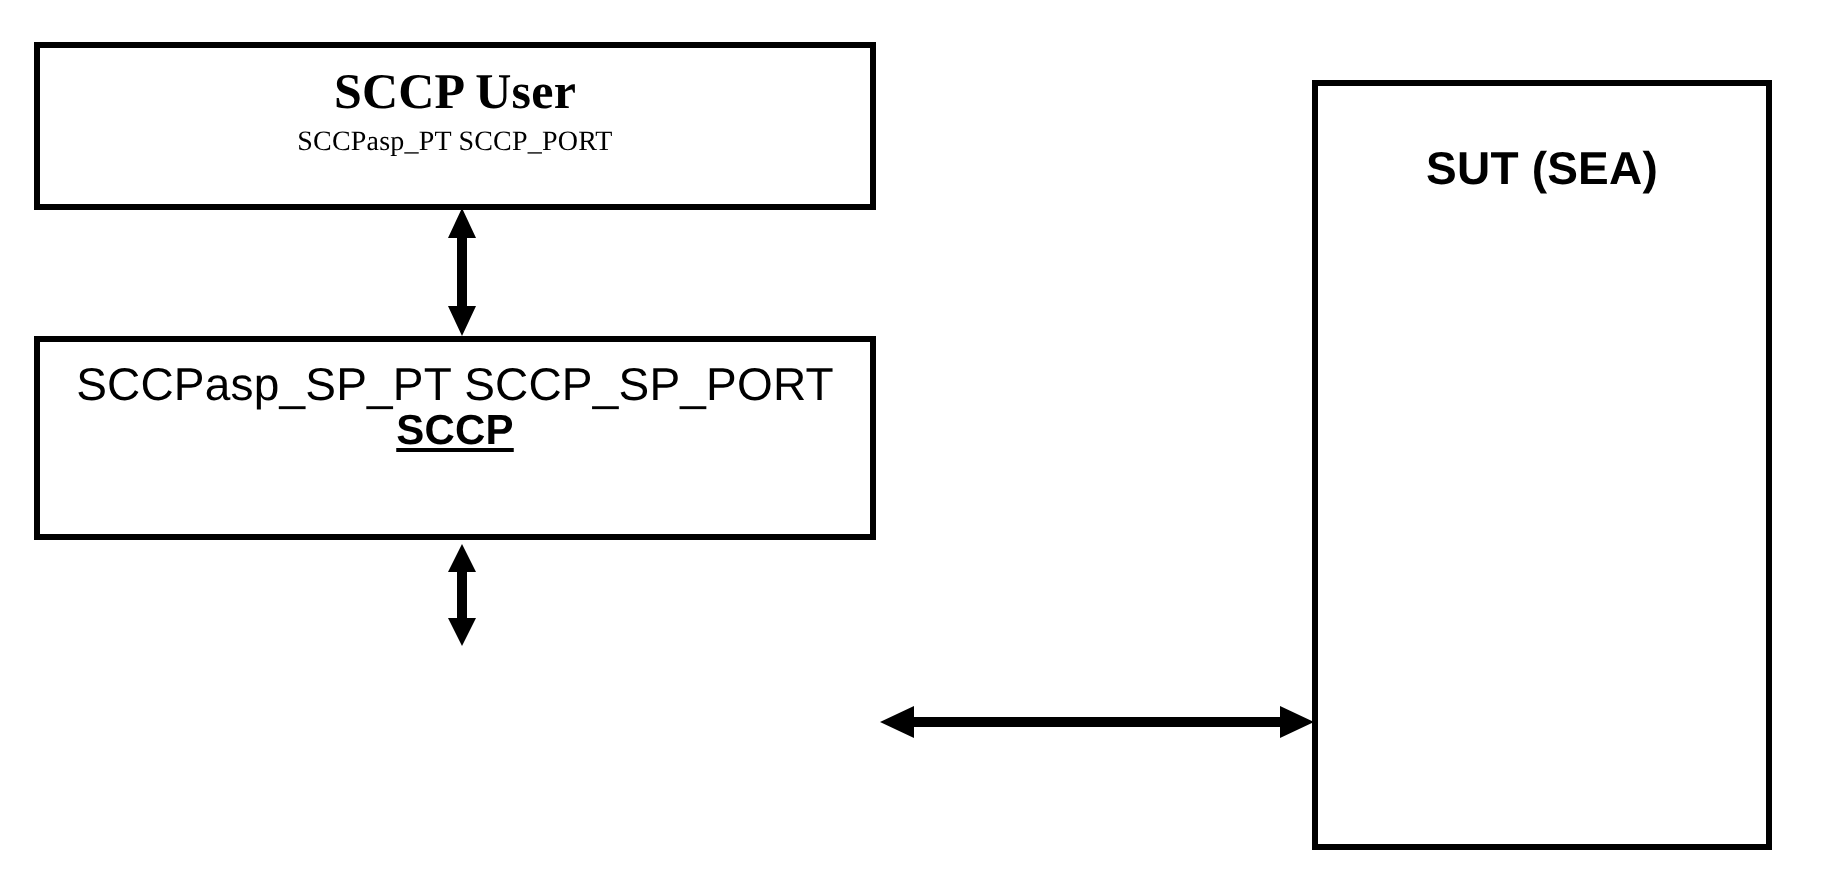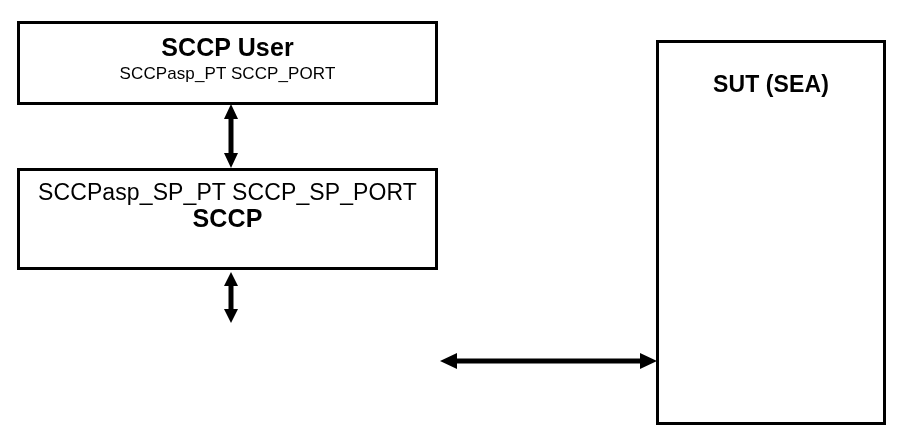--- a/index.html
+++ b/index.html
@@ -40,34 +40,35 @@
     letter-spacing: 0.1px;
   }
 
   
   #box-sccp-user {
     left: 17px;
     top: 21px;
     width: 421px;
     height: 84px;
     padding-top: 10px;
+    font-family: Liberation Serif, serif;
   }
   #box-sccp-user .box-title { font-size: 25px; }
-  #box-sccp-user .box-sub   { font-size: 17px; margin-top: 5px; }
+  #box-sccp-user .box-sub   { font-size: 14px; margin-top: 5px; }
 
   
   #box-sccp {
     left: 17px;
     top: 168px;
     width: 421px;
     height: 102px;
     padding-top: 9px;
   }
   #box-sccp .box-sub   { font-size: 23px; }
-  #box-sccp .box-title { font-size: 25px; margin: 1px 0 2px 0; }
+  #box-sccp .box-title { font-size: 21px; margin: 1px 0 2px 0; text-decoration: underline; }
 
   
   #box-system {
     left: 17px;
     top: 322px;
     width: 421px;
     height: 89px;
     padding-top: 11px;
   }
   #box-system .box-sub   { font-size: 17px; }

